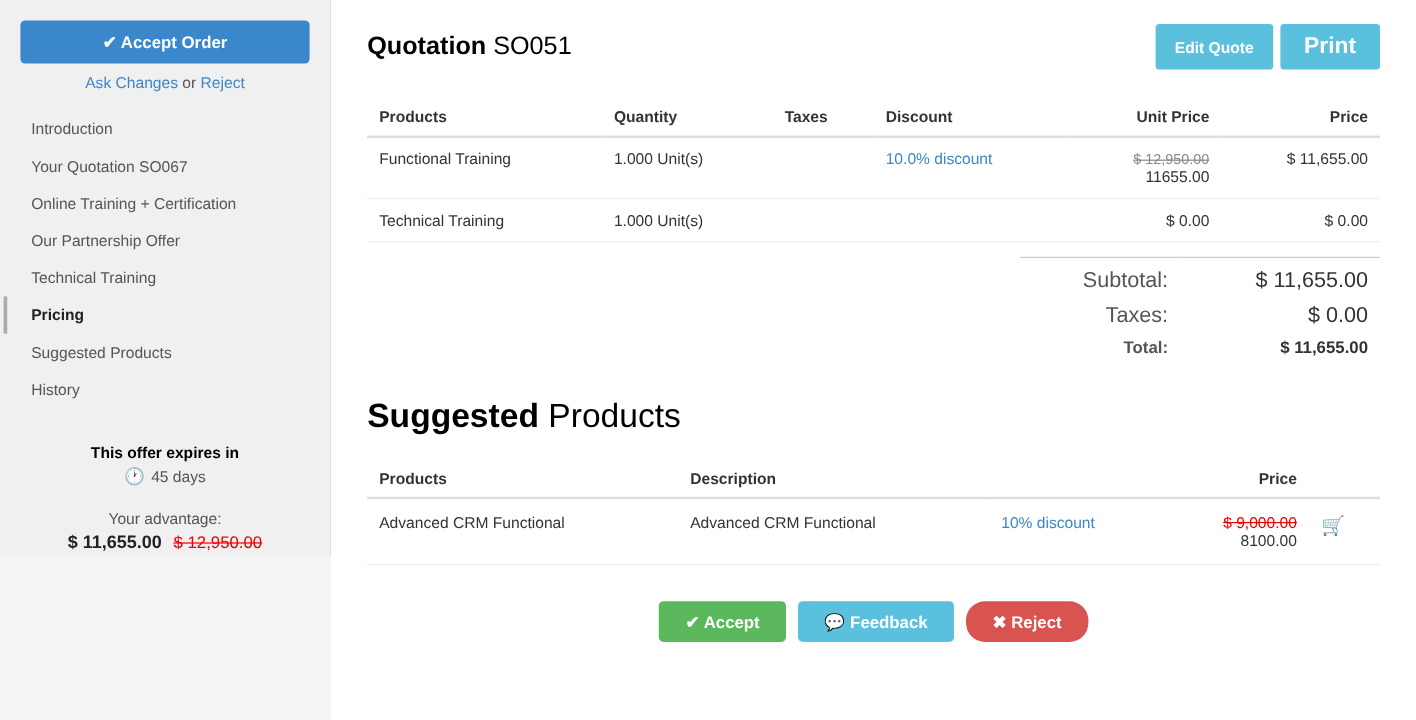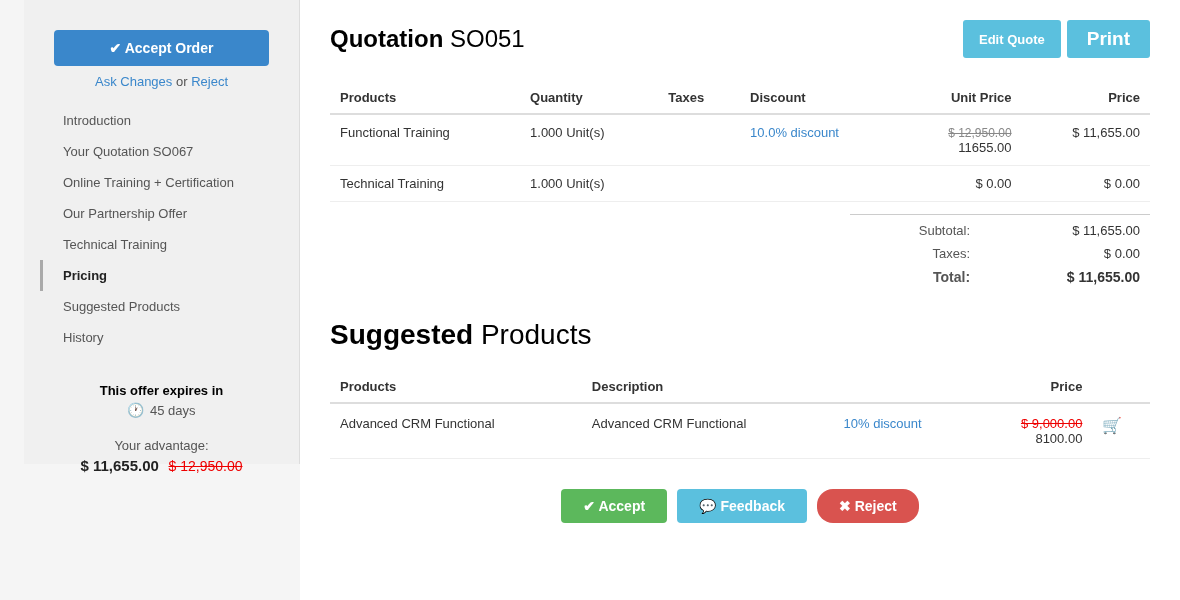--- a/index.html
+++ b/index.html
@@ -5,24 +5,23 @@
     * { box-sizing: border-box; margin: 0; padding: 0; }
     body { font-family: Arial, sans-serif; font-size: 13px; background: #f5f5f5; display: flex; height: 600px; overflow: hidden; }
 
     
     #sidebar {
       width: 276px;
       min-width: 276px;
       background: #f0f0f0;
       display: flex;
       flex-direction: column;
-      padding: 16px;
+      padding: 3px;
       border-right: 1px solid #ddd;
       height: 464px;
-      margin-left: 24px;
     }
     #accept-order-btn {
       background: #3a87cb;
       color: white;
       border: none;
       padding: 10px 20px;
       margin: 14px 14px 8px 14px;
       border-radius: 4px;
       cursor: pointer;
       font-size: 14px;
@@ -111,21 +110,21 @@
     }
 
     
     .main-header {
       display: flex;
       align-items: center;
       justify-content: space-between;
       margin-bottom: 24px;
     }
     .quotation-title {
-      font-size: 24px;
+      font-size: 21px;
       font-weight: normal;
     }
     .quotation-title strong {
       font-weight: bold;
     }
     .header-buttons {
       display: flex;
       gap: 6px;
     }
     .btn-edit-quote {
@@ -180,21 +179,21 @@
       display: flex;
       justify-content: flex-end;
       margin-bottom: 30px;
     }
     .totals-table {
       border-collapse: collapse;
       min-width: 300px;
     }
     .totals-table td {
       padding: 4px 10px;
-      font-size: 13px;
+      font-size: 18px;
       color: #333;
     }
     .totals-table td.label { text-align: right; color: #555; }
     .totals-table td.value { text-align: right; font-weight: normal; }
     .totals-table tr.total-row td { font-weight: bold; font-size: 14px; }
     .totals-table tr.subtotal-row td.label { border-top: 1px solid #ccc; padding-top: 8px; }
     .totals-table tr.subtotal-row td.value { border-top: 1px solid #ccc; padding-top: 8px; }
 
     
     .section-title {

